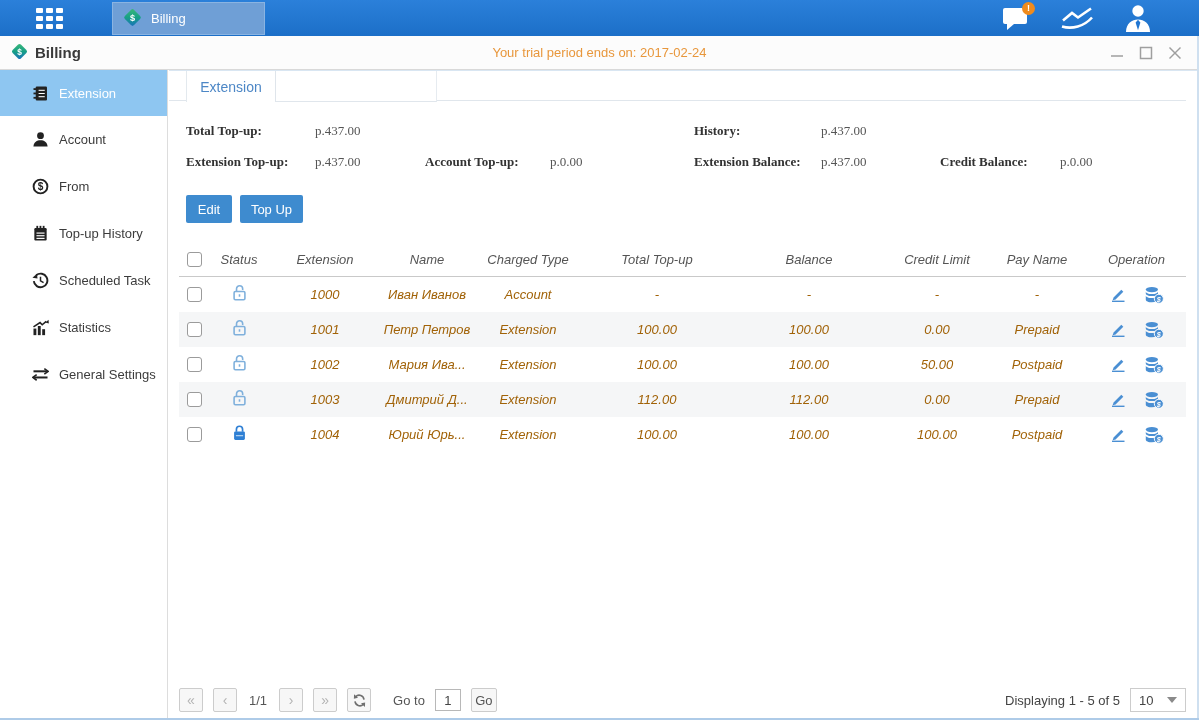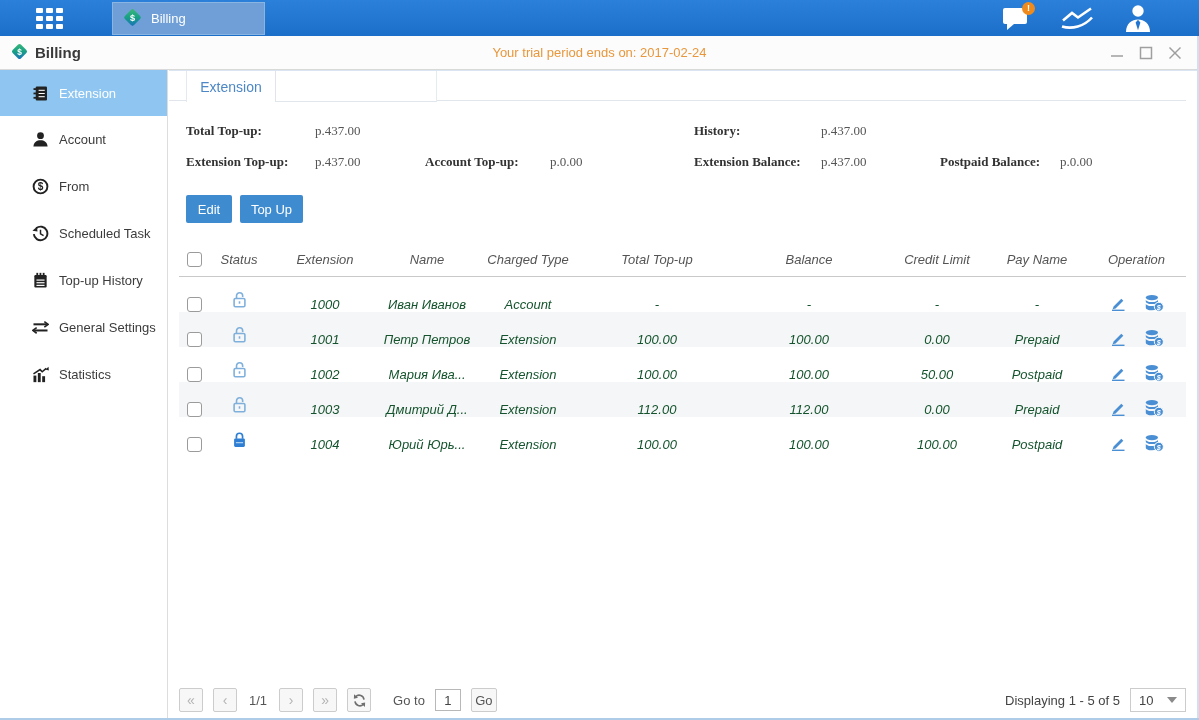--- a/index.html
+++ b/index.html
@@ -51,21 +51,21 @@
   .tab-underline-r { position:absolute; left:268px; right:13px; bottom:0; height:1px; background:#e0e6ec; }
   .summary { position:absolute; top:51px; left:0; right:0; height:62px;font-family:Liberation Serif, serif; }
   .summary span { position:absolute; white-space:nowrap; }
   .summary .lbl { font-weight:bold; color:#333; }
   .summary .val { color:#555; }
   .btn { position:absolute; height:28px; background:#3e8bcf; color:#fff; font-size:13px; border:none;
     border-radius:2px; cursor:pointer; font-family:inherit; }
   
   .table { position:absolute; left:10px; top:173px; width:1007px; }
   .thead { display:flex; height:34px; align-items:center; border-bottom:1px solid #c9c9c9; color:#555; }
-  .trow { display:flex; height:35px; align-items:flex-end; color:#14532d; }
+  .trow { display:flex; height:35px; align-items:center; color:#a16207; }
   .trow.alt { background:#f5f6f7; }
   .cell { display:flex; align-items:center; justify-content:center; overflow:hidden; white-space:nowrap;font-style:italic; }
   .cb { width:15px; height:15px; border:1px solid #9b9b9b; border-radius:3px; background:#fff;
     display:inline-block; cursor:pointer; }
   .op { gap:17px; }
   .opic { display:flex; align-items:center; cursor:pointer; }
   
   .pagination { position:absolute; left:10px; right:13px; top:616px; height:28px; display:flex;
     align-items:center; gap:10px; color:#555; }
   .pbtn { width:24px; height:24px; border:1px solid #ccc; background:#f7f7f7; border-radius:2px;
@@ -203,63 +203,63 @@
         <svg width="17" height="17" viewBox="0 0 16 16">
           <circle cx="8" cy="8" r="6.5" fill="none" stroke="#222" stroke-width="1.8"></circle>
           <text x="8" y="11.4" text-anchor="middle" font-size="9.5" font-weight="bold" fill="#222" font-family="Liberation Sans, sans-serif">$</text>
         </svg>
       </span>
       <span>From</span>
     </div>
     <div class="side-item">
       <span class="side-ic">
         <svg width="17" height="17" viewBox="0 0 16 16">
-          <path d="M4 3 A6.4 6.4 0 1 1 1.7 8.6" fill="none" stroke="#222" stroke-width="1.8"></path>
-          <polygon points="0.4,5.4 4.6,1.6 5.2,6.2" fill="#222"></polygon>
-          <path d="M8 4.4 V8.3 L10.9 10" fill="none" stroke="#222" stroke-width="1.4"></path>
-        </svg>
-      </span>
-      <span>Scheduled Task</span>
-    </div>
-    <div class="side-item">
-      <span class="side-ic">
-        <svg width="17" height="17" viewBox="0 0 16 16">
           <rect x="2.2" y="2.9" width="11.6" height="11.7" rx="1" fill="#222"></rect>
           <rect x="4.1" y="0.8" width="1.7" height="3.6" fill="#222"></rect>
           <rect x="7.1" y="0.8" width="1.7" height="3.6" fill="#222"></rect>
           <rect x="10.1" y="0.8" width="1.7" height="3.6" fill="#222"></rect>
           <line x1="4.2" y1="7.6" x2="11.8" y2="7.6" stroke="#fff" stroke-width="1.1"></line>
           <line x1="4.2" y1="10.1" x2="11.8" y2="10.1" stroke="#fff" stroke-width="1.1"></line>
           <line x1="4.2" y1="12.6" x2="11.8" y2="12.6" stroke="#fff" stroke-width="1.1"></line>
         </svg>
       </span>
       <span>Top-up History</span>
     </div>
     <div class="side-item">
       <span class="side-ic">
-        <svg width="17" height="17" viewBox="0 0 16 16" fill="none" stroke="#222">
-          <line x1="1.4" y1="5" x2="14" y2="5" stroke-width="1.9"></line>
-          <path d="M11.6 2.4 L15.2 5 L11.6 7.6" stroke-width="1.5"></path>
-          <line x1="2" y1="10.8" x2="14.6" y2="10.8" stroke-width="1.9"></line>
-          <path d="M4.4 8.2 L0.8 10.8 L4.4 13.4" stroke-width="1.5"></path>
-        </svg>
-      </span>
-      <span>General Settings</span>
+        <svg width="17" height="17" viewBox="0 0 16 16">
+          <path d="M4 3 A6.4 6.4 0 1 1 1.7 8.6" fill="none" stroke="#222" stroke-width="1.8"></path>
+          <polygon points="0.4,5.4 4.6,1.6 5.2,6.2" fill="#222"></polygon>
+          <path d="M8 4.4 V8.3 L10.9 10" fill="none" stroke="#222" stroke-width="1.4"></path>
+        </svg>
+      </span>
+      <span>Scheduled Task</span>
     </div>
     <div class="side-item">
       <span class="side-ic">
         <svg width="17" height="17" viewBox="0 0 16 16" fill="#222">
           <rect x="1.4" y="9" width="2.7" height="6.2"></rect>
           <rect x="5.5" y="6.6" width="2.7" height="8.6"></rect>
           <rect x="9.6" y="9.6" width="2.7" height="5.6"></rect>
           <path d="M1.4 7.4 L7.6 3.4 l2 2 L13.4 2.2" stroke="#222" stroke-width="1.5" fill="none"></path>
           <polygon points="15.6,0.6 15.8,4.2 12.6,3.2"></polygon>
         </svg>
       </span>
       <span>Statistics</span>
+    </div>
+    <div class="side-item">
+      <span class="side-ic">
+        <svg width="17" height="17" viewBox="0 0 16 16" fill="none" stroke="#222">
+          <line x1="1.4" y1="5" x2="14" y2="5" stroke-width="1.9"></line>
+          <path d="M11.6 2.4 L15.2 5 L11.6 7.6" stroke-width="1.5"></path>
+          <line x1="2" y1="10.8" x2="14.6" y2="10.8" stroke-width="1.9"></line>
+          <path d="M4.4 8.2 L0.8 10.8 L4.4 13.4" stroke-width="1.5"></path>
+        </svg>
+      </span>
+      <span>General Settings</span>
     </div>
   </div>
 
 <div class="main">
   <div class="tabstrip">
     <div class="tab-active">Extension</div>
     <div class="tab-ghost"></div>
     <div class="tab-underline-l"></div>
     <div class="tab-underline-r"></div>
   </div>
@@ -268,21 +268,21 @@
     <span class="lbl" style="left:17px;top:2px">Total Top-up:</span>
     <span class="val" style="left:146px;top:2px">p.437.00</span>
     <span class="lbl" style="left:525px;top:2px">History:</span>
     <span class="val" style="left:652px;top:2px">p.437.00</span>
     <span class="lbl" style="left:17px;top:33px">Extension Top-up:</span>
     <span class="val" style="left:146px;top:33px">p.437.00</span>
     <span class="lbl" style="left:256px;top:33px">Account Top-up:</span>
     <span class="val" style="left:381px;top:33px">p.0.00</span>
     <span class="lbl" style="left:525px;top:33px">Extension Balance:</span>
     <span class="val" style="left:652px;top:33px">p.437.00</span>
-    <span class="lbl" style="left:771px;top:33px">Postpaid Balance:</span>
+    <span class="lbl" style="left:771px;top:33px">Credit Balance:</span>
     <span class="val" style="left:891px;top:33px">p.0.00</span>
   </div>
 
   <button class="btn" style="left:17px;top:125px;width:46px">Edit</button>
   <button class="btn" style="left:71px;top:125px;width:63px">Top Up</button>
 
   <div class="table">
     <div class="thead">
         <div class="cell" style="width:30px">
           <span class="cb"></span>

